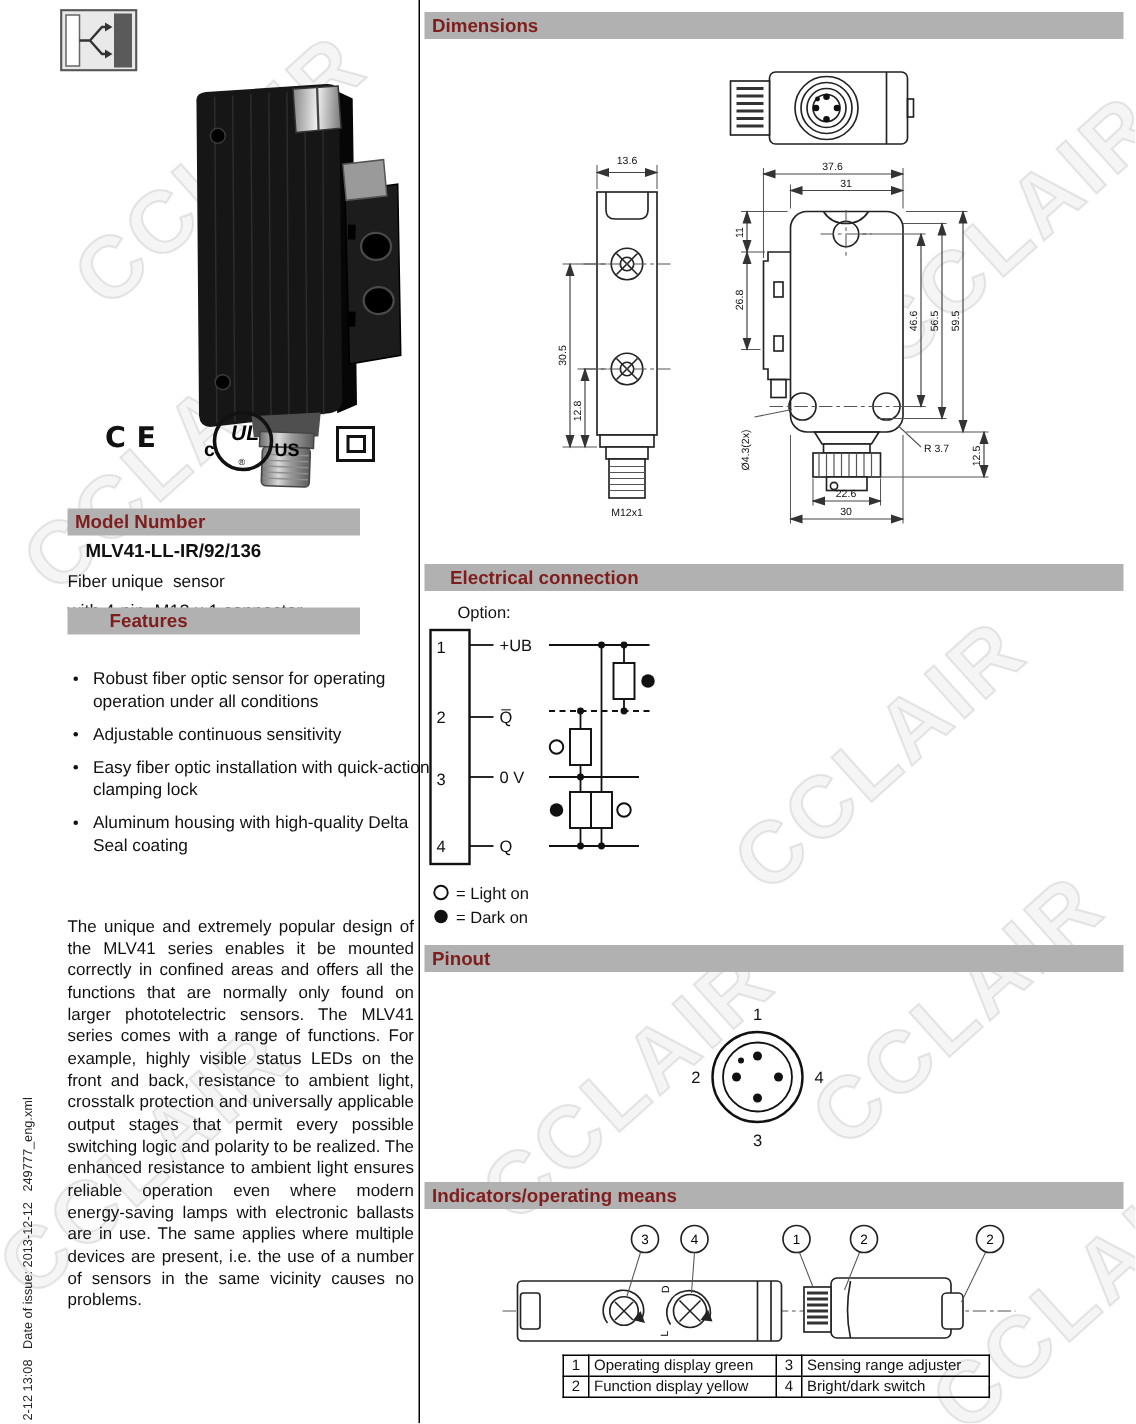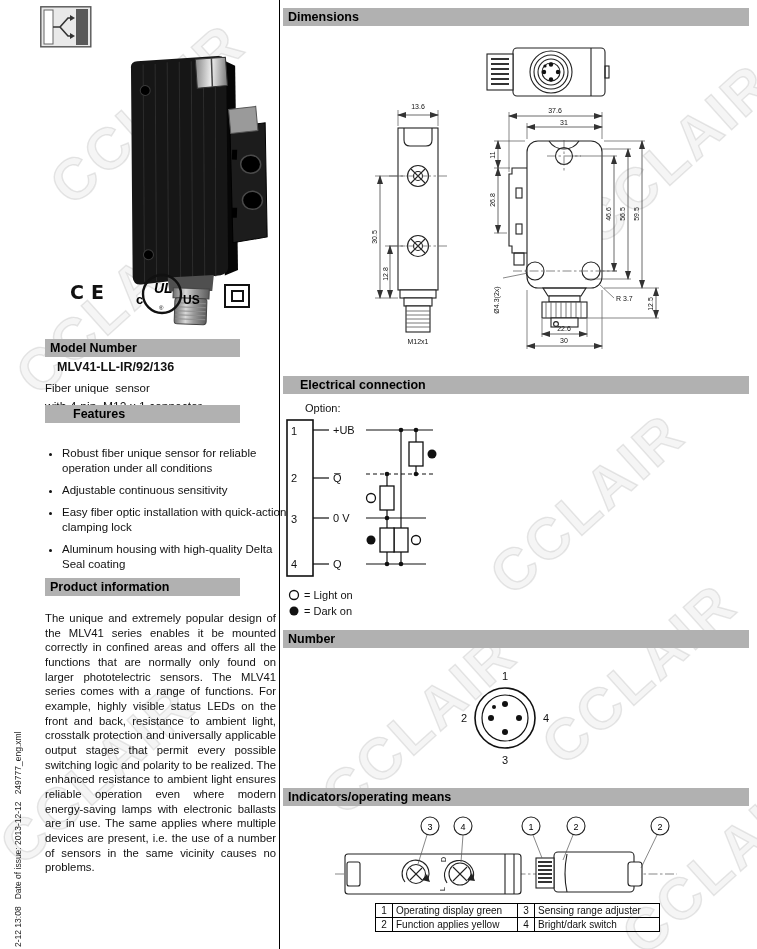--- a/index.html
+++ b/index.html
@@ -6,21 +6,21 @@
   #page{position:relative;width:757px;height:949px;background:#ffffff;overflow:hidden;
         font-family:"Liberation Sans",sans-serif;color:#111;}
   .watermark{position:absolute;font-size:58px;font-weight:bold;letter-spacing:3px;
         color:rgba(185,185,185,0.14);-webkit-text-stroke:1.4px rgba(175,175,175,0.30);
         transform:rotate(-42deg);pointer-events:none;white-space:nowrap;z-index:0;}
   .divider{position:absolute;left:279px;top:0;width:1.3px;height:949px;background:#000;z-index:2;}
   .sidebar-note{position:absolute;left:23px;bottom:2px;transform-origin:0 100%;
         transform:rotate(-90deg);font-size:8.5px;color:#222;white-space:pre;z-index:3;}
   .abs{position:absolute;z-index:3;}
   .sec-header{position:absolute;z-index:3;height:18px;line-height:18px;background:#b1b1b1;
-        color:#000000;font-size:12.5px;font-weight:bold;padding-left:5px;box-sizing:border-box;}
+        color:#7f1d1d;font-size:12.5px;font-weight:bold;padding-left:5px;box-sizing:border-box;}
   .hdr-left{left:45px;width:195px;}
   .hdr-right{left:283px;width:466px;}
   .model-number{left:57px;top:360px;font-size:12.5px;font-weight:bold;}
   .model-type{left:45px;top:382px;font-size:11.5px;white-space:pre;}
   .model-conn{left:45px;top:400px;font-size:12px;}
   ul.features{left:45px;top:446px;width:228px;margin:0;padding-left:17px;font-size:11.5px;line-height:1.3;}
   ul.features li{margin-bottom:7px;}
   .prod-text{left:45px;top:611px;width:231px;font-size:11.3px;line-height:1.3;text-align:justify;}
   .ce-mark{left:70px;top:281px;font-size:19px;font-weight:bold;letter-spacing:7px;
         font-family:"DejaVu Sans",sans-serif;}
@@ -138,27 +138,26 @@
       <div class="sq-inner"></div>
     </div>
 
   <div class="sec-header hdr-left" style="top:339px;">Model Number</div>
   <div class="abs model-number">MLV41-LL-IR/92/136</div>
   <div class="abs model-type">Fiber unique  sensor</div>
   <div class="abs model-conn">with 4-pin, M12 x 1 connector</div>
 
   <div class="sec-header hdr-left" style="top:405px;padding-left:28px;">Features</div>
   <ul class="abs features">
-    <li>Robust fiber unique sensor for reliable operation under all conditions</li>
+    <li>Robust fiber optic sensor for operating operation under all conditions</li>
     <li>Adjustable continuous sensitivity</li>
     <li>Easy fiber optic installation with quick-action clamping lock</li>
     <li>Aluminum housing with high-quality Delta Seal coating</li>
   </ul>
 
-  <div class="sec-header hdr-left" style="top:578px;">Product information</div>
   <div class="abs prod-text">The unique and extremely popular design of the MLV41 series enables it be mounted correctly in confined areas and offers all the functions that are normally only found on larger phototelectric sensors. The MLV41 series comes with a range of functions. For example, highly visible status LEDs on the front and back, resistance to ambient light, crosstalk protection and universally applicable output stages that permit every possible switching logic and polarity to be realized. The enhanced resistance to ambient light ensures reliable operation even where modern energy-saving lamps with electronic ballasts are in use. The same applies where multiple devices are present, i.e. the use of a number of sensors in the same vicinity causes no problems.</div>
 
   <div class="sec-header hdr-right" style="top:8px;">Dimensions</div>
 
   <svg class="abs" style="left:283px;top:28px;" width="466" height="348" viewBox="0 0 466 348">
     <defs>
       <marker id="ds-ar" markerWidth="9" markerHeight="8" refX="8" refY="4" orient="auto-start-reverse" markerUnits="userSpaceOnUse">
         <path d="M0,1 L9,4 L0,7 Z" fill="#333"></path>
       </marker>
     </defs>
@@ -359,21 +358,21 @@
     <line class="wire" x1="104" y1="154" x2="104" y2="166"></line>
     <circle cx="104" cy="166" r="2.3" fill="#111"></circle>
     <circle cx="88" cy="142" r="4.5" fill="#111"></circle>
 
     <circle cx="11" cy="197" r="4.5" fill="#fff" stroke="#111" stroke-width="1.3"></circle>
     <text class="lbl" x="21" y="201">= Light on</text>
     <circle cx="11" cy="213" r="4.5" fill="#111"></circle>
     <text class="lbl" x="21" y="217">= Dark on</text>
   </svg>
 
-  <div class="sec-header hdr-right" style="top:630px;">Number</div>
+  <div class="sec-header hdr-right" style="top:630px;">Pinout</div>
 
   <svg class="abs" style="left:283px;top:652px;" width="466" height="130" viewBox="0 0 466 130">
     <circle cx="222" cy="66" r="30" fill="none" stroke="#111" stroke-width="1.6"></circle>
     <circle cx="222" cy="66" r="23" fill="none" stroke="#111" stroke-width="1.2"></circle>
     <circle cx="222" cy="52" r="3" fill="#111"></circle>
     <circle cx="208" cy="66" r="3" fill="#111"></circle>
     <circle cx="236" cy="66" r="3" fill="#111"></circle>
     <circle cx="222" cy="80" r="3" fill="#111"></circle>
     <circle cx="211" cy="55" r="2" fill="#111"></circle>
     <text class="lbl" x="222" y="28" text-anchor="middle">1</text>
@@ -444,20 +443,20 @@
   <table class="ind-table">
     <tbody>
         <tr>
       <td class="numcol">1</td>
       <td class="labcol">Operating display green</td>
       <td class="numcol">3</td>
       <td class="labcol">Sensing range adjuster</td>
     </tr>
     <tr>
       <td class="numcol">2</td>
-      <td class="labcol">Function applies yellow</td>
+      <td class="labcol">Function display yellow</td>
       <td class="numcol">4</td>
       <td class="labcol">Bright/dark switch</td>
     </tr>
   </tbody>
     </table>
 
 </div>
 
 </body></html>

